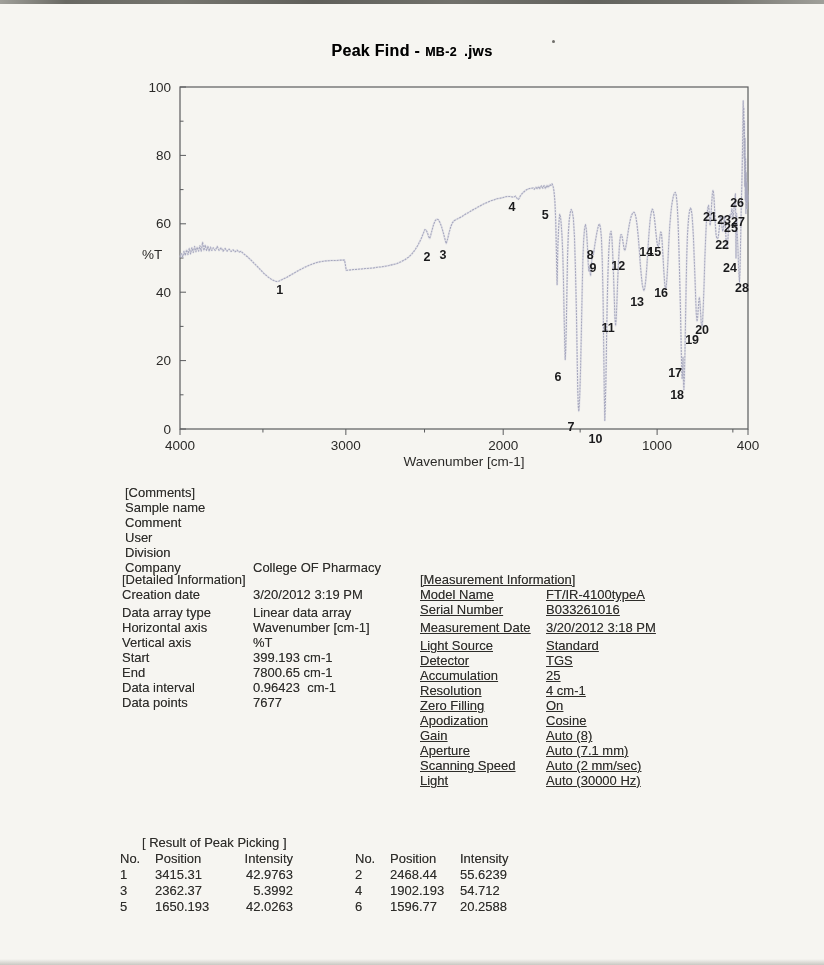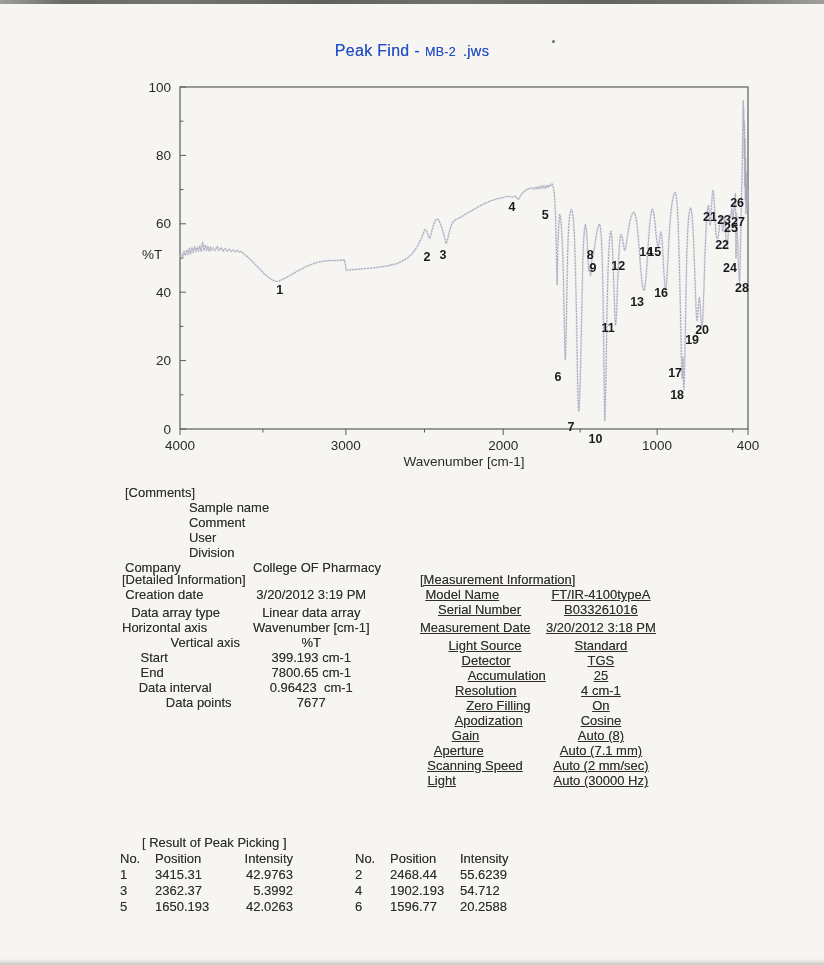--- a/index.html
+++ b/index.html
@@ -14,34 +14,34 @@
     background:linear-gradient(90deg,#8a8a84 0,#45453f 8%,#55554e 22%,#3a3a35 38%,#50504a 55%,#3e3e39 72%,#55554f 88%,#8a8a84 100%);
     opacity:.8;
   }
   .scan-edge-bottom{
     position:absolute;bottom:0;left:0;width:824px;height:6px;
     background:linear-gradient(180deg,rgba(180,179,173,0) 0,#c9c8c2 100%);
   }
   .speck{position:absolute;left:552px;top:40px;width:3px;height:3px;background:#6f6e6a;border-radius:50%;}
   .title{
     position:absolute;top:42px;left:0;width:824px;text-align:center;
-    font-weight:normal;letter-spacing:.3px;color:#1d4ed8;
+    font-weight:bold;letter-spacing:.3px;color:#000000;
     text-shadow:0 0 .4px rgba(30,30,30,.55);
   }
   .title .t-main{font-size:16px;}
   .title .t-sample{font-size:12.5px;margin-left:5px;}
   .title .t-ext{font-size:14.5px;margin-left:7px;}
   #spectrum-svg{position:absolute;left:130px;top:70px;}
   #spectrum-svg text{fill:#2b2a28;}
   #spectrum-svg .tick{font-size:13.5px;}
   #spectrum-svg .axis-title{font-size:13.5px;}
   #spectrum-svg .peak-num{font-size:12.5px;font-weight:bold;fill:#1a1a1c;}
   .sec{position:absolute;font-size:13px;line-height:15px;text-shadow:0 0 .35px rgba(45,45,45,.5);}
   .sec-h{height:15px;white-space:pre;}
-  .kv{display:flex;height:15px;justify-content:center;}
+  .kv{display:flex;height:15px;}
   .kv .k{flex:0 0 auto;white-space:pre;}
   .kv .v{white-space:pre;}
   .gap-before{margin-top:3px;}
   .comments{left:125px;top:469px;margin-top:16px;}
   .comments .k{width:128px;}
   .detailed{left:122px;top:572px;}
   .detailed .k{width:131px;}
   .measure{left:420px;top:572px;text-decoration:underline;}
   .measure .k{width:126px;}
   .peaks{left:118px;top:835px;line-height:16px;}

